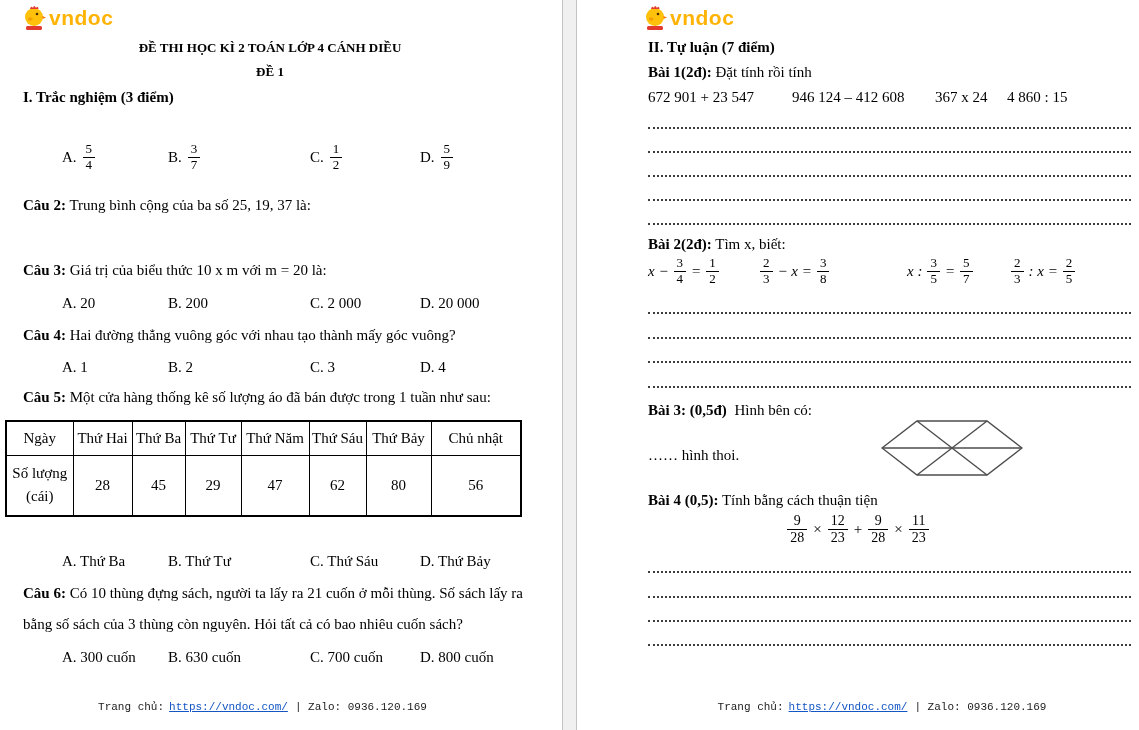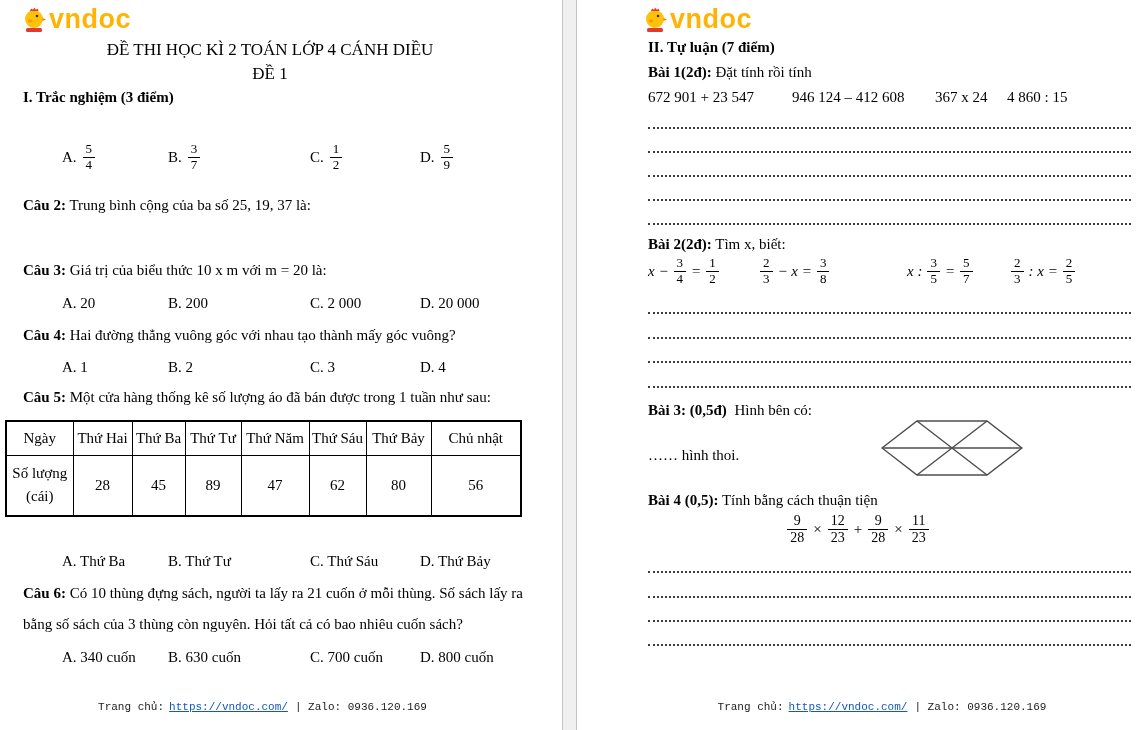--- a/index.html
+++ b/index.html
@@ -10,23 +10,23 @@
   #page-left  { left:0; }
   #page-right { left:577px; }
   .gutter { position:absolute; left:562px; top:0; width:15px; height:730px;
             background:#f0f0f0; border-left:1px solid #c3c3c3; border-right:1px solid #c3c3c3; }
 
   .abs { position:absolute; }
 
   
   .logo { position:absolute; display:flex; align-items:center; gap:3px; }
   .logo-text { font-family:"Liberation Sans", sans-serif; font-weight:bold;
-               font-size:27px; color:#FFB405; letter-spacing:.5px; }
-
-  .title   { font-weight:normal; text-align:center; font-size:17px; }
+               font-size:21px; color:#FFB405; letter-spacing:.5px; }
+
+  .title   { font-weight:bold; text-align:center; font-size:13px; }
   .heading { font-weight:bold; }
   .qlabel  { font-weight:bold; }
 
   .optrow  { position:absolute; width:562px; height:24px; }
   .optrow span { position:absolute; white-space:nowrap; }
   .oA { left:62px; }  .oB { left:168px; }  .oC { left:310px; }  .oD { left:420px; }
 
   .fracrow { position:absolute; width:562px; height:42px; }
   .fopt { position:absolute; display:flex; align-items:center; gap:6px; }
 
@@ -171,21 +171,21 @@
       <th>Thứ Bảy</th>
       <th>Chủ nhật</th>
     </tr>
     <tr class="data">
       <td class="bold">
         <div>Số lượng</div>
         <div style="margin-top:6px">(cái)</div>
       </td>
       <td>28</td>
       <td>45</td>
-      <td>89</td>
+      <td>29</td>
       <td>47</td>
       <td>62</td>
       <td>80</td>
       <td>56</td>
     </tr>
   </tbody>
     </table>
 
   <div class="optrow" style="top:553px;">
     <span class="oA">A. Thứ Ba</span>
@@ -193,21 +193,21 @@
     <span class="oC">C. Thứ Sáu</span>
     <span class="oD">D. Thứ Bảy</span>
   </div>
 
   <div class="abs" style="left:23px; top:585px;">
     <span class="qlabel">Câu 6:</span>
     <span>Có 10 thùng đựng sách, người ta lấy ra 21 cuốn ở mỗi thùng. Số sách lấy ra</span>
   </div>
   <div class="abs" style="left:23px; top:616px;">bằng số sách của 3 thùng còn nguyên. Hỏi tất cả có bao nhiêu cuốn sách?</div>
   <div class="optrow" style="top:649px;">
-    <span class="oA">A. 340 cuốn</span>
+    <span class="oA">A. 300 cuốn</span>
     <span class="oB">B. 630 cuốn</span>
     <span class="oC">C. 700 cuốn</span>
     <span class="oD">D. 800 cuốn</span>
   </div>
 
   <div class="footer" style="left:0; width:525px;">
     <span>Trang chủ:</span><a href="#">https://vndoc.com/</a><span class="sep">| Zalo: 0936.120.169</span>
   </div>
 </div>
 

